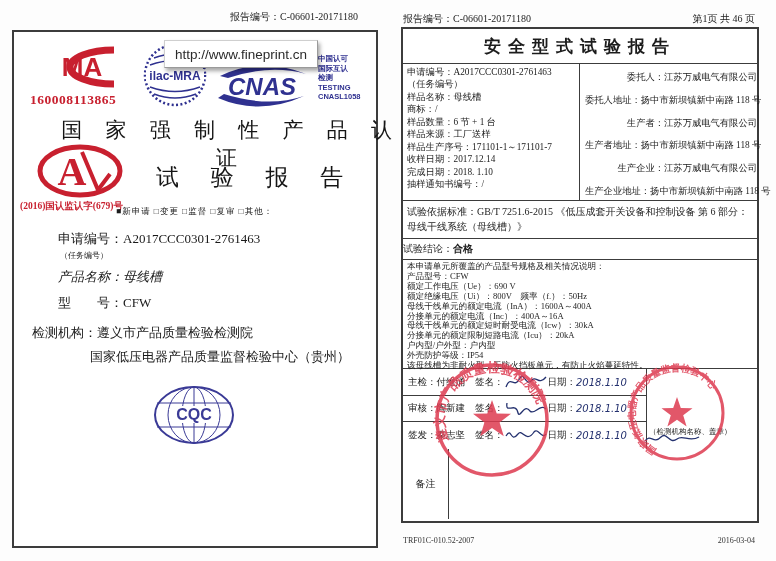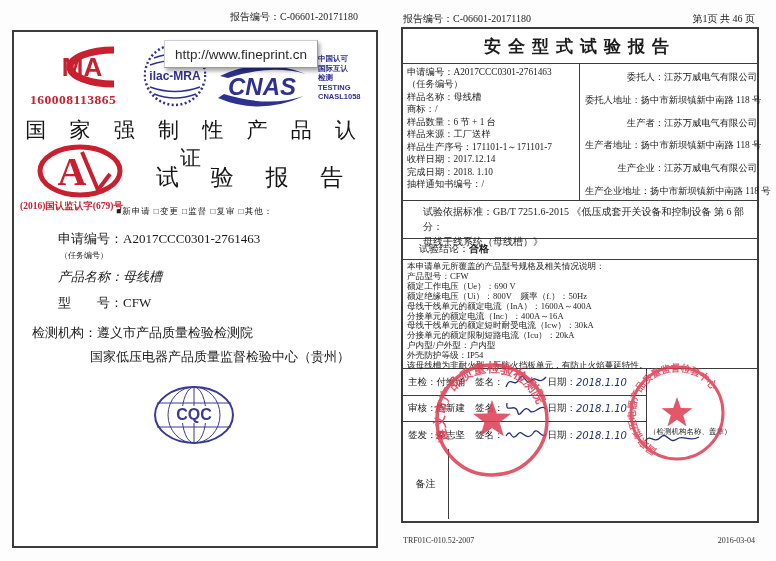--- a/index.html
+++ b/index.html
@@ -74,21 +74,21 @@
       <div>国际互认</div>
       <div>检测</div>
       <div>TESTING</div>
       <div>CNASL1058</div>
     </div>
 
     <div id="watermark" class="abs" style="left:150px;top:8px;width:152px;height:26px;">
       <span>http://www.fineprint.cn</span>
     </div>
 
-    <div id="lp-title" class="abs" style="top:84px;">国 家 强 制 性 产 品 认 证</div>
+    <div id="lp-title" class="abs" style="top:84px;padding-left:36px;">国 家 强 制 性 产 品 认 证</div>
 
     <div class="abs" style="left:22px;top:112px;">
       <svg width="88" height="56" viewBox="0 0 88 56">
         <ellipse cx="44" cy="27" rx="40" ry="24" fill="none" stroke="#c8202f" stroke-width="5"></ellipse>
         <text x="36" y="41" font-size="40" font-weight="bold" fill="#c8202f" text-anchor="middle" font-family="Liberation Serif,serif">A</text>
         <path d="M46,8 L62,46 L74,30" fill="none" stroke="#c8202f" stroke-width="4"></path>
       </svg>
     </div>
     <div class="abs red" style="left:6px;top:168px;font-size:9.5px;font-weight:bold;">(2016)国认监认字(679)号</div>
 
@@ -150,26 +150,26 @@
       <div class="abs" style="left:177px;top:0;width:177px;height:137px;box-sizing:border-box;padding:2px 0 0 5px;">
         <div class="infoline2">委托人：江苏万威电气有限公司</div>
         <div class="infoline2">委托人地址：扬中市新坝镇新中南路 118 号</div>
         <div class="infoline2">生产者：江苏万威电气有限公司</div>
         <div class="infoline2">生产者地址：扬中市新坝镇新中南路 118 号</div>
         <div class="infoline2">生产企业：江苏万威电气有限公司</div>
         <div class="infoline2">生产企业地址：扬中市新坝镇新中南路 118 号</div>
       </div>
     </div>
 
-    <div class="rrow bb" style="top:172px;width:100%;height:38px;box-sizing:border-box;padding:3px 4px 0 20px;font-size:10px;line-height:15px;">
+    <div class="rrow bb" style="top:172px;width:100%;height:38px;box-sizing:border-box;padding:3px 4px 0 4px;font-size:10px;line-height:15px;">
       <div>试验依据标准：GB/T 7251.6-2015 《低压成套开关设备和控制设备 第 6 部分：</div>
       <div>母线干线系统（母线槽）》</div>
     </div>
 
-    <div class="rrow bb" style="top:210px;width:100%;height:21px;box-sizing:border-box;padding:3px 4px 0 16px;font-size:10px;">
+    <div class="rrow bb" style="top:210px;width:100%;height:21px;box-sizing:border-box;padding:3px 4px 0 0;font-size:10px;">
       <span>试验结论：</span><span style="font-weight:bold;">合格</span>
     </div>
 
     <div class="rrow bb" style="top:231px;width:100%;height:109px;box-sizing:border-box;padding:2px 4px 0 4px;">
       <div class="specline">本申请单元所覆盖的产品型号规格及相关情况说明：</div>
       <div class="specline">产品型号：CFW</div>
       <div class="specline">额定工作电压（Ue）：690 V</div>
       <div class="specline">额定绝缘电压（Ui）：800V　频率（f.）：50Hz</div>
       <div class="specline">母线干线单元的额定电流（InA）：1600A～400A</div>
       <div class="specline">分接单元的额定电流（Inc）：400A～16A</div>

